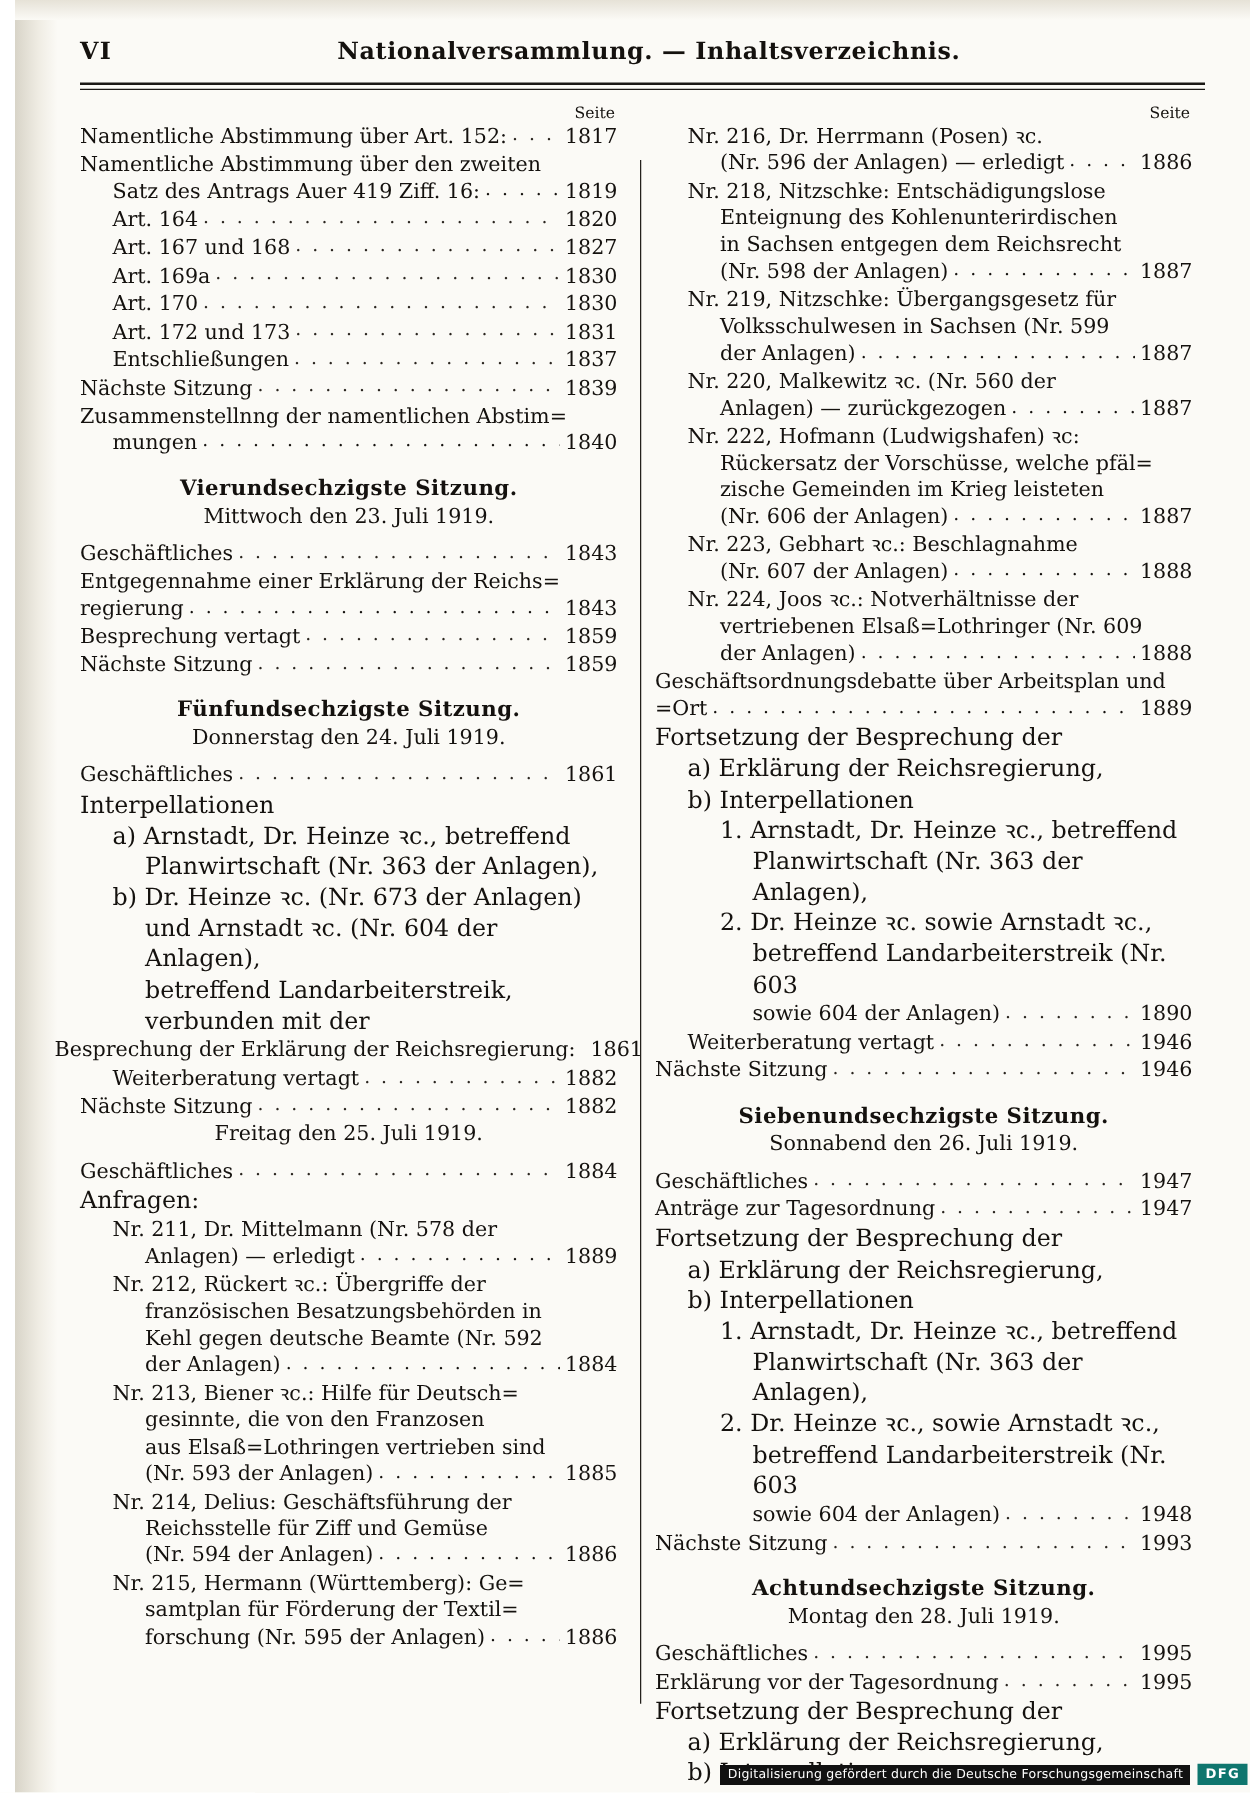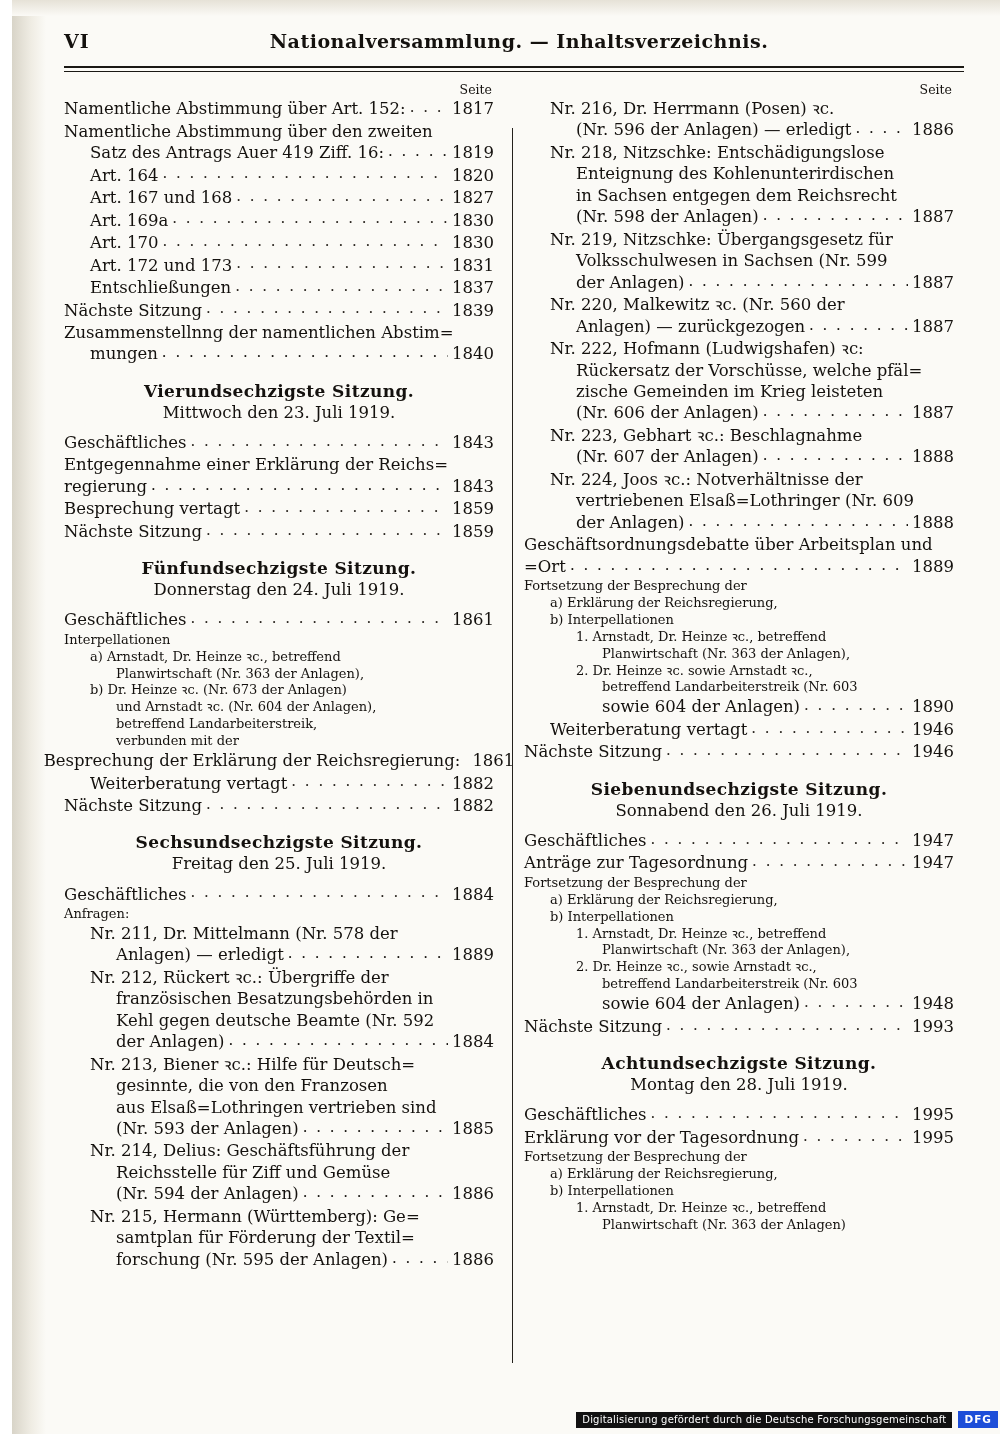--- a/index.html
+++ b/index.html
@@ -140,21 +140,21 @@
     white-space: nowrap;
     letter-spacing: 2px;
     padding: 0 4px 2px 4px;
     font-size: 15px;
   }
   .wrap .line .pg { white-space: nowrap; min-width: 46px; text-align: right; }
   .indent1 { padding-left: 26px; }
   .indent2 { padding-left: 52px; }
   .indent3 { padding-left: 78px; }
   .plain {
-    font-size: 13px;
+    font-size: 19px;
     line-height: 1.30;
   }
   
   .sess {
     text-align: center;
     font-weight: bold;
     font-size: 17px;
     margin: 16px 0 2px 0;
     letter-spacing: 0.4px;
   }
@@ -174,21 +174,21 @@
   }
   .footer-text {
     background: #111;
     color: #fff;
     font-family: "DejaVu Sans", sans-serif;
     font-size: 10px;
     padding: 2px 6px 3px 6px;
     letter-spacing: 0.2px;
   }
   .footer-badge {
-    background: #1d4ed8;
+    background: #0f766e;
     color: #fff;
     font-family: "DejaVu Sans", sans-serif;
     font-weight: bold;
     font-size: 10.5px;
     padding: 2px 6px 3px 6px;
     letter-spacing: 1px;
   }
 </style>
 </head>
 <body>
@@ -328,21 +328,20 @@
           <span class="txt">Weiterberatung vertagt</span>
           <span class="lead">. . . . . . . . . . . . . . . . . . . . . . . . . . . . . . . . . . . . . . . . . .</span>
           <span class="pg">1882</span>
         </div>
         <div class="entry">
           <span class="txt">Nächste Sitzung</span>
           <span class="lead">. . . . . . . . . . . . . . . . . . . . . . . . . . . . . . . . . . . . . . . . . .</span>
           <span class="pg">1882</span>
         </div>
 
-        <div class="sess">Sechsundsechzigste Sitzung.</div>
         <div class="sess-date">Freitag den 25. Juli 1919.</div>
 
         <div class="entry">
           <span class="txt">Geschäftliches</span>
           <span class="lead">. . . . . . . . . . . . . . . . . . . . . . . . . . . . . . . . . . . . . . . . . .</span>
           <span class="pg">1884</span>
         </div>
         <div class="plain">Anfragen:</div>
 
         <div class="wrap indent1">

